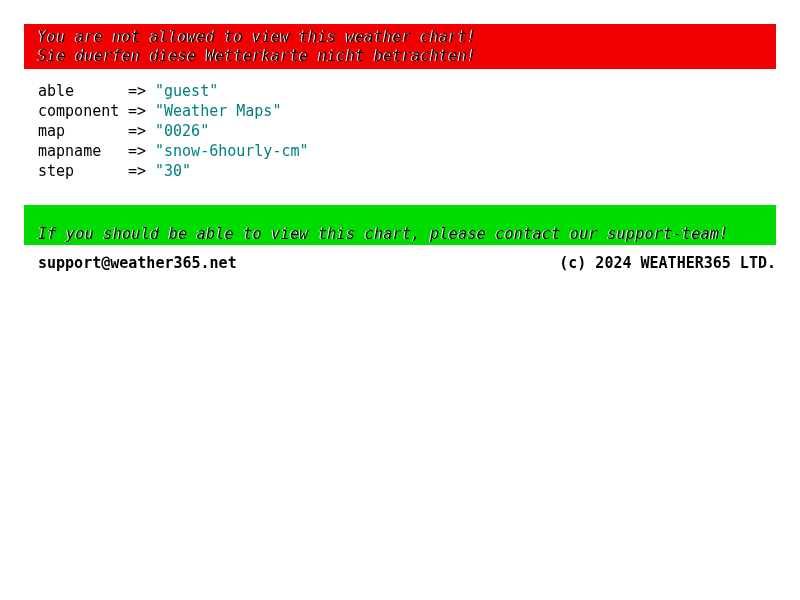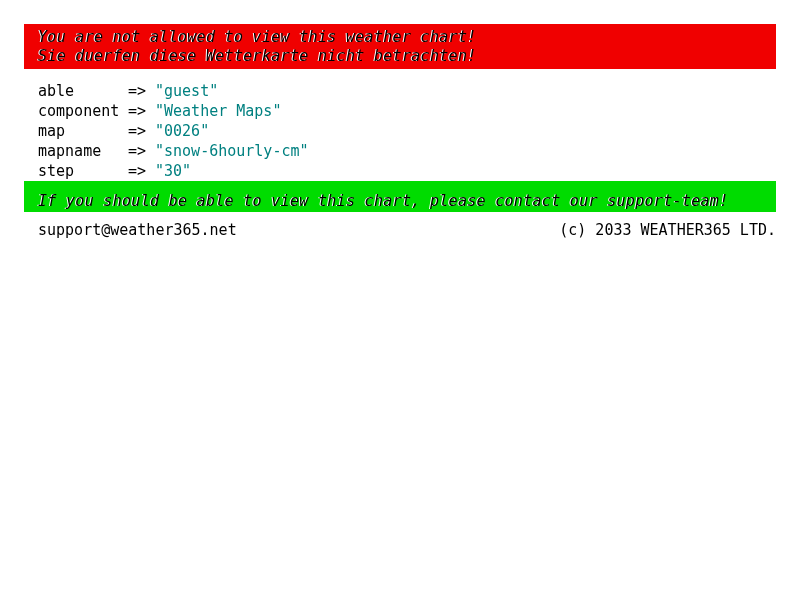--- a/index.html
+++ b/index.html
@@ -23,41 +23,42 @@
     padding: 4px 0 3px 14px;
     line-height: 19px;
     white-space: nowrap;
     overflow: hidden;
     color: #000000;
     text-shadow: -1px 0 0 #ffffff;
     letter-spacing: 0.3px;
     font-style: italic;
   }
   .banner-red { margin-top: 24px; }
-  .banner-green { padding-top: 11px; padding-bottom: 2px; line-height: 18px; }
+  .banner-green { margin-top: 24px; padding-top: 20px; padding-bottom: 2px; line-height: 18px; }
   .kv-block {
     margin: 12px 24px 0 38px;
     line-height: 20px;
   }
   .kv-row { white-space: nowrap; }
   .kv-key {
     display: inline-block;
     width: 90px;
   }
   .kv-arrow {
     display: inline-block;
     width: 27px;
   }
   .footer {
     margin: 10px 24px 0 24px;
     padding-left: 14px;
     display: flex;
     justify-content: space-between;
     line-height: 16px;
     white-space: nowrap;
+    font-weight: bold;
   }
 </style>
 </head>
 <body>
 
 <div class="page">
 
   <div class="banner banner-red" style="background-color: rgb(240, 0, 0);">
     <div>You are not allowed to view this weather chart!</div>
     <div>Sie duerfen diese Wetterkarte nicht betrachten!</div>
@@ -80,16 +81,16 @@
       <span class="kv-key">step</span><span class="kv-arrow">=&gt;</span><span class="kv-value" style="color: rgb(0, 128, 128);">"30"</span>
     </div>
   </div>
 
   <div class="banner banner-green" style="background-color: rgb(0, 220, 0);">
     <div>If you should be able to view this chart, please contact our support-team!</div>
   </div>
 
   <div class="footer">
     <span>support@weather365.net</span>
-    <span>(c) 2033 WEATHER365 LTD.</span>
+    <span>(c) 2024 WEATHER365 LTD.</span>
   </div>
 
 </div>
 
 </body></html>

